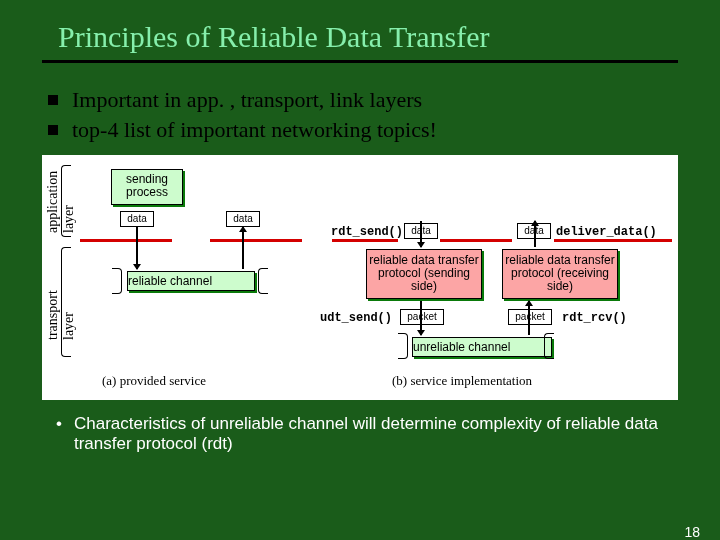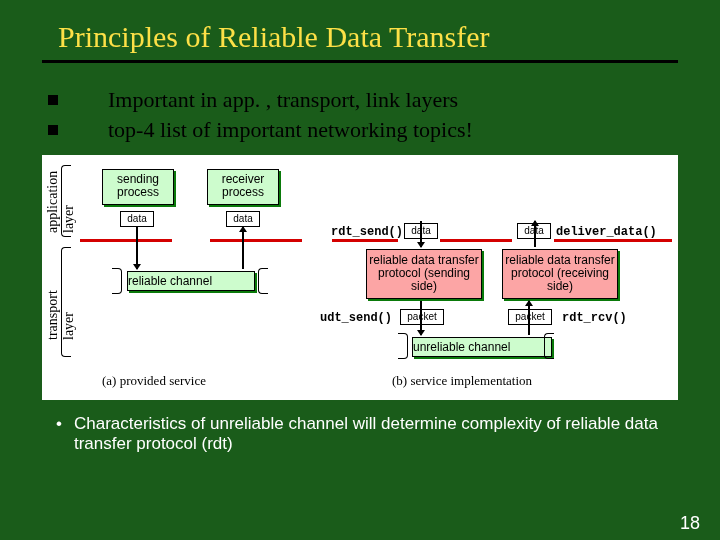--- a/index.html
+++ b/index.html
@@ -7,39 +7,38 @@
     background: #1a5c1a;
     width: 720px;
     height: 540px;
     font-family: Arial, sans-serif;
     position: relative;
     color: #000;
   }
   .slide-title {
     font-family: "Times New Roman", serif;
     font-size: 30px;
-    color: #fde047;
+    color: #86efac;
     padding: 20px 0 6px 58px;
   }
   .title-underline {
     height: 3px;
     background: #000;
     margin: 0 42px 0 42px;
   }
   .bullets {
     padding: 22px 0 0 48px;
   }
   .bullet {
     font-family: "Times New Roman", serif;
     font-size: 22px;
     color: #000;
     padding: 2px 0;
     display: flex;
     align-items: center;
-    gap: 36px;
   }
   .bullet-sq {
     width: 10px;
     height: 10px;
     background: #000;
     margin-right: 14px;
   }
   .figure {
     background: #fff;
     margin: 10px 42px 0 42px;
@@ -79,20 +78,21 @@
     position:absolute;
     width:72px;
     height:36px;
     background:#cdfccd;
     border:1px solid #000;
     font-size:12px;
     text-align:center;
     padding-top:3px;
     line-height:13px;
     box-shadow: 2px 2px 0 #0a7a0a;
+    margin-left: 9px;
   }
   .databox {
     position:absolute;
     width:34px;
     height:16px;
     background:#fff;
     border:1px solid #000;
     font-size:10px;
     text-align:center;
     line-height:14px;
@@ -170,23 +170,23 @@
     font-size:17px;
     padding: 14px 60px 0 56px;
     display:flex;
   }
   .lower-bullet .dot {
     padding-right:12px;
   }
   .pagenum {
     position:absolute;
     right:20px;
-    bottom:6px;
+    bottom:0;
     color:#fff;
-    font-size:18px;
+    font-size:14px;
   }
 </style>
 </head>
 <body>
 
 <div class="slide-title">Principles of Reliable Data Transfer</div>
 <div class="title-underline"></div>
 
 <div class="bullets">
   <div class="bullet">
@@ -201,21 +201,20 @@
 
 <div class="figure">
 
   <div class="ylabel app">application<br>layer</div>
   <div class="ylabel trans">transport<br>layer</div>
 
   <div class="braceL" style="top:10px;height:72px"></div>
   <div class="braceL" style="top:92px;height:110px"></div>
 
   <div class="procbox" style="left:60px;top:14px">sending process</div>
-  <div class="procbox" style="left:165px;top:14px">receiver process</div>
   <div class="databox" style="left:78px;top:56px">data</div>
   <div class="databox" style="left:184px;top:56px">data</div>
   <div class="redline" style="left:38px;top:84px;width:92px"></div>
   <div class="redline" style="left:168px;top:84px;width:92px"></div>
   <div class="arrowV" style="left:94px;top:72px;height:42px"></div>
   <div class="arrowV arrowVu" style="left:200px;top:72px;height:42px"></div>
   <div class="chanbox" style="left:85px;top:116px;width:128px">reliable channel</div>
   <div class="braceR" style="left:70px;top:113px;height:26px"></div>
   <div class="braceR" style="left:216px;top:113px;height:26px;transform:scaleX(-1)"></div>
   <div class="caption" style="left:60px;top:218px">(a)  provided service</div>

